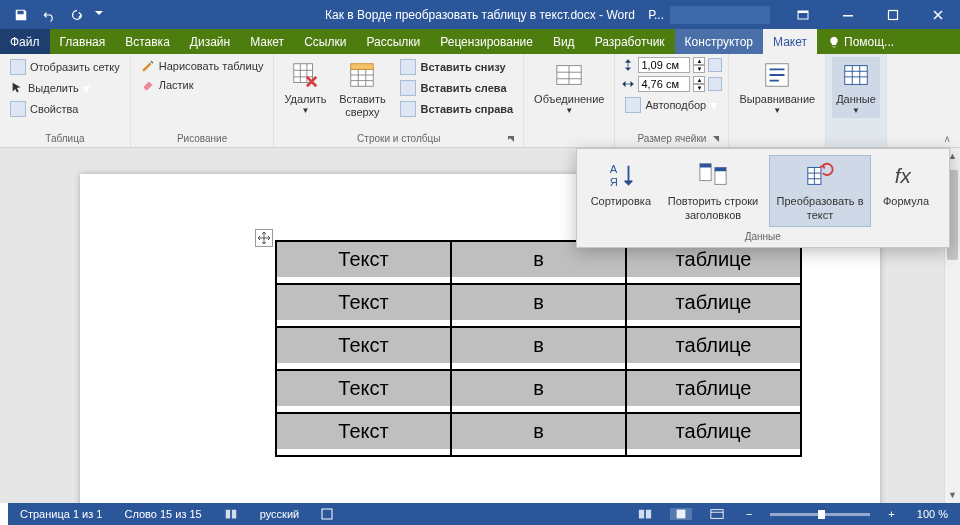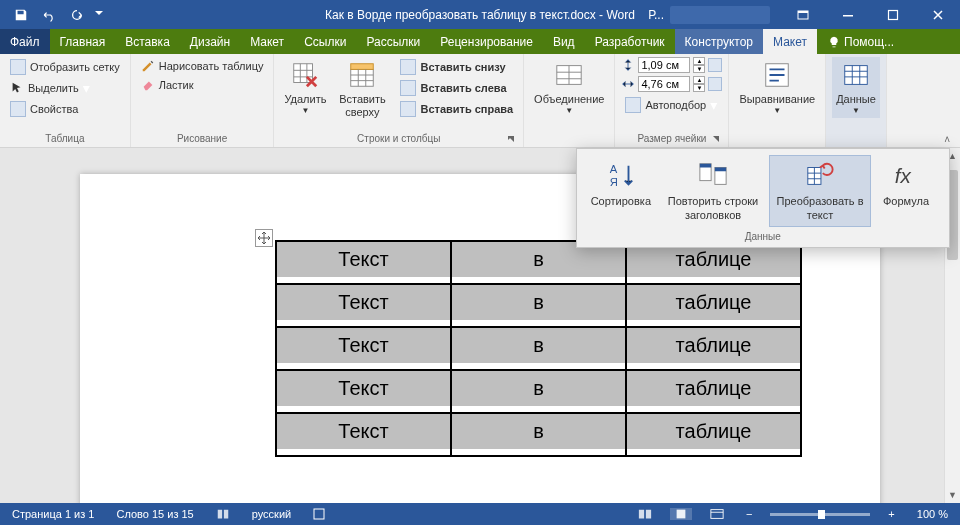--- a/index.html
+++ b/index.html
@@ -58,21 +58,21 @@
   .cell-inner { border-bottom:6px solid #fff; padding:6px 40px;}
   .word-table tr:last-child .cell-inner { border-bottom:6px solid #fff;}
   .word-table td.c1 { width:175px;}
   .word-table td.c2 { width:175px;}
   .word-table td.c3 { width:175px;}
   .vscroll { position:absolute; right:0; top:0; bottom:0; width:16px; background:#f1f1f1; border-left:1px solid #ddd;}
   .vscroll .thumb { position:absolute; left:2px; right:2px; top:22px; height:90px; background:#c6c6c6; border-radius:2px;}
   .vscroll .arr { position:absolute; left:0; right:0; height:16px; display:flex;align-items:center;justify-content:center; font-size:9px; color:#666; cursor:pointer;}
 
   
-  .status { position:absolute; left:0; right:0; bottom:0; height:22px; background:#2b579a; color:#fff; font-size:11px; display:flex; align-items:center; padding:0 8px; gap:14px;text-align:right;}
+  .status { position:absolute; left:8px; right:0; bottom:0; height:22px; background:#2b579a; color:#fff; font-size:11px; display:flex; align-items:center; padding:0 8px; gap:14px;text-align:right;}
   .status .spacer { flex:1;}
   .status .sbtn { display:flex; align-items:center; gap:4px; cursor:pointer; padding:0 4px;}
   .zoom-slider { width:100px; height:3px; background:rgba(255,255,255,.5); position:relative;}
   .zoom-slider .zthumb { position:absolute; top:-3px; left:48px; width:7px; height:9px; background:#fff;}
   .tick { color:#fff; font-size:14px; }
 
   svg { display:block; }
 </style>
 </head>
 <body>

